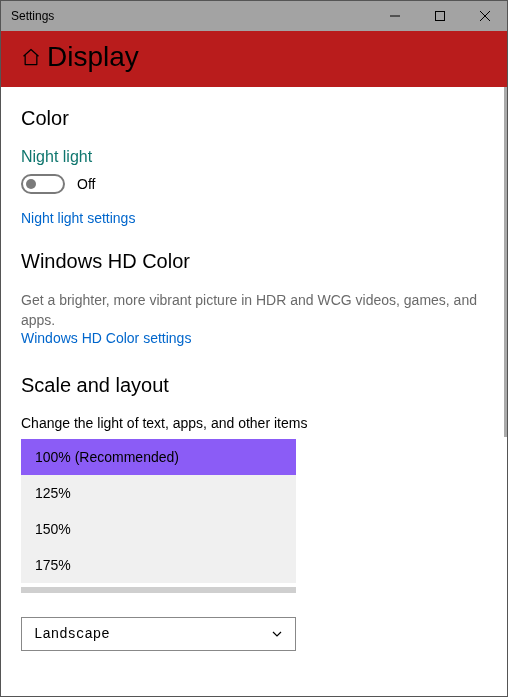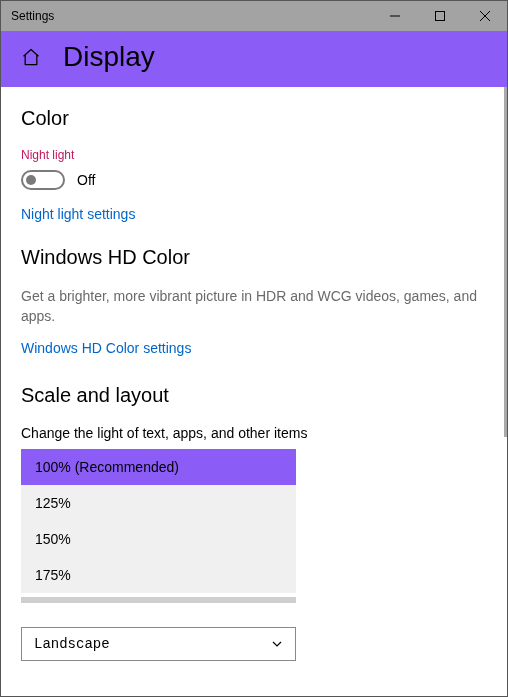--- a/index.html
+++ b/index.html
@@ -24,44 +24,44 @@
     .titlebar-buttons { display: flex; }
     .titlebar-btn {
       width: 45px;
       height: 30px;
       display: flex;
       align-items: center;
       justify-content: center;
       color: #000;
     }
     .header {
-      background: #8b5cf6;
+      background: #b91c1c;
       padding: 10px 20px 14px 20px;
       display: flex;
       align-items: center;
-      gap: 22px;
+      gap: 6px;
     }
     .header h1 { font-size: 28px; font-weight: 400; color: #000; }
     .home-icon { display:flex; align-items:center; }
     .content {
       position: relative;
       padding: 14px 20px 20px 20px;
       height: calc(697px - 30px - 60px);
       overflow: hidden;
     }
     .section-title {
       font-size: 20px;
       font-weight: 400;
       color: #000;
       margin-top: 6px;
       margin-bottom: 18px;
     }
     .muted-label {
-      font-size: 12px;
-      color: #be185d;
+      font-size: 16px;
+      color: #0f766e;
       margin-bottom: 8px;
     }
     .toggle-row {
       display: flex;
       align-items: center;
       gap: 12px;
       margin-bottom: 16px;
     }
     .toggle {
       width: 44px;
@@ -84,21 +84,20 @@
     .link {
       color: #0066cc;
       font-size: 14px;
       margin-bottom: 24px;
       display: block;
     }
     .desc {
       font-size: 14px;
       color: #6a6a6a;
       line-height: 1.4;
-      margin-bottom: 14px;
     }
     .scale-heading { margin-top: 28px; }
     .field-label {
       font-size: 14px;
       color: #000;
       margin-bottom: 8px;
     }
     .listbox {
       width: 275px;
       background: #f0f0f0;

